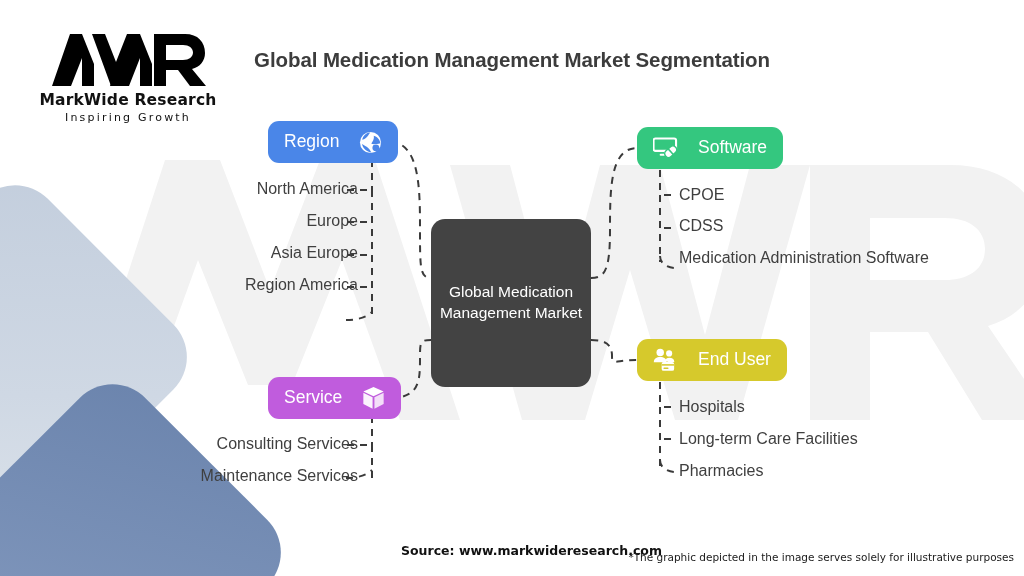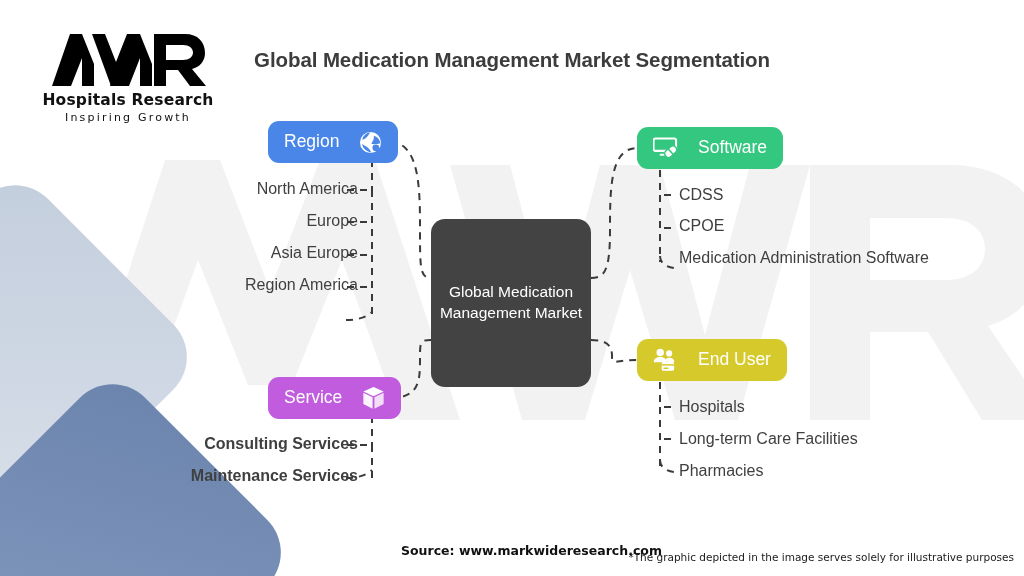--- a/index.html
+++ b/index.html
@@ -159,21 +159,21 @@
   }
   .leaf-item { line-height: 1.28; }
 
   .leaf-left { text-align: right; }
   .leaf-right { text-align: left; }
 
   #leaves-region  { right: 666px; top: 179px; }
   #leaves-region .leaf-item { margin-bottom: 11.5px; }
 
   #leaves-service { right: 666px; top: 434px; }
-  #leaves-service .leaf-item { margin-bottom: 11.5px; font-weight: bold; }
+  #leaves-service .leaf-item { margin-bottom: 11.5px; }
 
   #leaves-software { left: 679px; top: 185px; width: 250px; }
   #leaves-software .leaf-item { margin-bottom: 11px; }
 
   #leaves-enduser { left: 679px; top: 397px; width: 260px; }
   #leaves-enduser .leaf-item { margin-bottom: 11.5px; }
 
   
   .source {
     position: absolute;
@@ -218,21 +218,21 @@
 
   <div class="logo">
     <svg class="logo-mark" width="160" height="62" viewBox="0 0 160 62">
       <g fill="#000000">
         <path d="M4 58 L22 6 L34 6 L46 36 L46 58 L34 58 L34 30 L23 58 Z"></path>
         <path d="M44 6 L57 6 L68 34 L79 6 L92 6 L73 58 L63 58 Z"></path>
         <path d="M62 58 L80 6 L92 6 L104 36 L104 58 L92 58 L92 30 L81 58 Z"></path>
         <path d="M106 6 L137 6 C150 6 157 14 157 25 C157 33 152 39 144 41 L158 58 L142 58 L130 42 L118 42 L118 58 L106 58 Z M118 17 L118 32 L135 32 C141 32 145 29 145 24.5 C145 20 141 17 135 17 Z"></path>
       </g>
     </svg>
-    <div class="logo-name">Hospitals Research</div>
+    <div class="logo-name">MarkWide Research</div>
     <div class="logo-tag">Inspiring Growth</div>
   </div>
 
   <div class="title">Global Medication Management Market Segmentation</div>
 
   <svg class="connectors" viewBox="0 0 1024 576">
     <g fill="none" stroke="#3a3a3a" stroke-width="2" stroke-dasharray="7,6" stroke-linecap="butt">
 
       <path d="M390 142 C 420 142 420 190 420 230 C 420 268 420 278 431 278"></path>
 
@@ -333,22 +333,22 @@
     <div class="leaf-item">Asia Europe</div>
     <div class="leaf-item">Region America</div>
   </div>
 
   <div class="leaf-list leaf-left" id="leaves-service">
     <div class="leaf-item">Consulting Services</div>
     <div class="leaf-item">Maintenance Services</div>
   </div>
 
   <div class="leaf-list leaf-right" id="leaves-software">
+    <div class="leaf-item">CPOE</div>
     <div class="leaf-item">CDSS</div>
-    <div class="leaf-item">CPOE</div>
     <div class="leaf-item">Medication Administration Software</div>
   </div>
 
   <div class="leaf-list leaf-right" id="leaves-enduser">
     <div class="leaf-item">Hospitals</div>
     <div class="leaf-item">Long-term Care Facilities</div>
     <div class="leaf-item">Pharmacies</div>
   </div>
 
   <div class="source">Source: www.markwideresearch.com</div>

